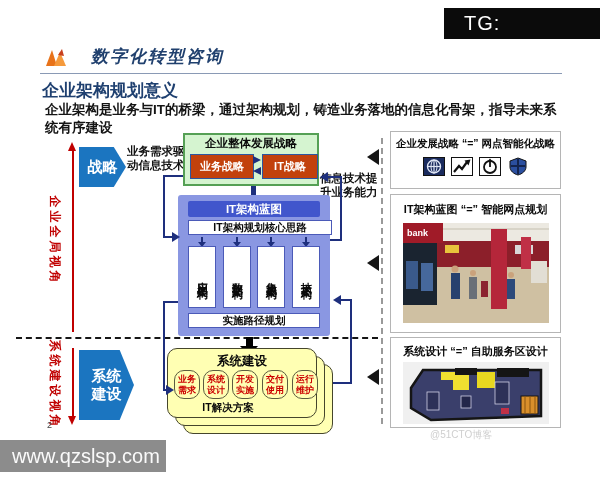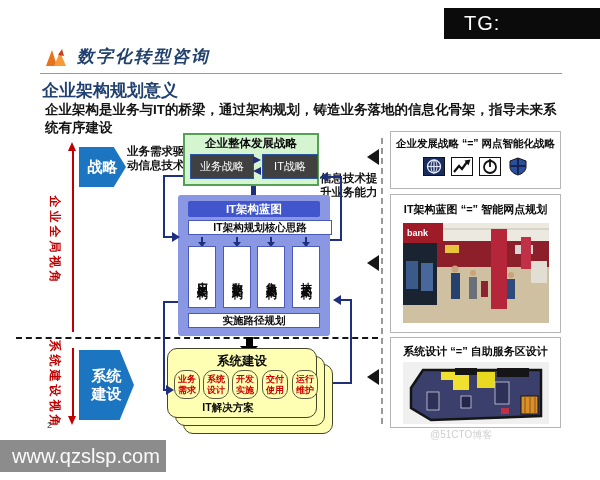--- a/index.html
+++ b/index.html
@@ -3,21 +3,21 @@
 <meta charset="utf-8">
 <style>
   html,body{margin:0;padding:0;background:#fff;}
   #stage{position:relative;width:600px;height:480px;background:#fff;overflow:hidden;
          font-family:"Liberation Sans",sans-serif;}
   .abs{position:absolute;}
 
   
   .tg-bar{left:444px;top:8px;width:156px;height:31px;background:#0b0b0b;color:#fff;
           font-size:20px;line-height:31px;padding-left:20px;letter-spacing:1px;box-sizing:border-box;}
-  .logo-row{left:45px;top:45px;display:flex;align-items:center;gap:6px;}
+  .logo-row{left:45px;top:45px;display:flex;align-items:center;gap:20px;}
   .logo-text{font-family:"DejaVu Serif",serif;font-style:italic;font-weight:bold;
              font-size:17px;color:#20406e;letter-spacing:2px;}
   .head-rule{left:40px;top:73px;width:522px;border-top:1.5px solid #8a9ab5;}
   .page-title{left:42px;top:79px;font-size:17px;font-weight:bold;color:#1f4070;}
   .page-sub{left:45px;top:101px;width:512px;font-size:13.5px;font-weight:bold;color:#141414;line-height:1.3;}
 
   
   .red-line{border-left:2px solid #c00000;width:0;}
   .arrow-up-red{width:0;height:0;border-left:4.5px solid transparent;border-right:4.5px solid transparent;
                 border-bottom:9px solid #c00000;}
@@ -31,21 +31,21 @@
   .pent .lbl{width:30px;}
 
   
   .h-dash{left:16px;top:337px;width:362px;border-top:2px dashed #161616;}
   .v-dash{left:381px;top:138px;height:286px;border-left:2px dashed #9a9a9a;}
 
   
   .note{font-size:11.5px;font-weight:bold;color:#111;line-height:1.2;width:62px;}
   .green-box{left:183px;top:133px;width:136px;height:53px;background:#d5f4d0;border:2px solid #55a055;box-sizing:border-box;}
   .green-title{left:183px;top:136px;width:136px;text-align:center;font-size:11.5px;font-weight:bold;color:#0a0a0a;}
-  .blue-chip{background:#404040;color:#fff;font-weight:normal;font-size:11px;
+  .blue-chip{background:#c2410c;color:#fff;font-weight:bold;font-size:11px;
              display:flex;align-items:center;justify-content:center;border:1px solid #2d56a0;box-sizing:border-box;}
   .mini-r{width:0;height:0;border-top:4.5px solid transparent;border-bottom:4.5px solid transparent;
           border-left:8px solid #1e2f7d;}
   .mini-l{width:0;height:0;border-top:4.5px solid transparent;border-bottom:4.5px solid transparent;
           border-right:8px solid #1e2f7d;}
   .bp{left:178px;top:195px;width:152px;height:141px;background:#8a97e2;border-radius:3px;}
   .bp-title{left:188px;top:201px;width:132px;height:16px;background:#4156cc;color:#fff;
             font-size:11.5px;font-weight:bold;display:flex;align-items:center;justify-content:center;border-radius:2px;}
   .white-bar{background:#fff;border:1px solid #4b5ab8;box-sizing:border-box;color:#0a0a0a;
              font-size:10.5px;font-weight:bold;display:flex;align-items:center;justify-content:center;}

